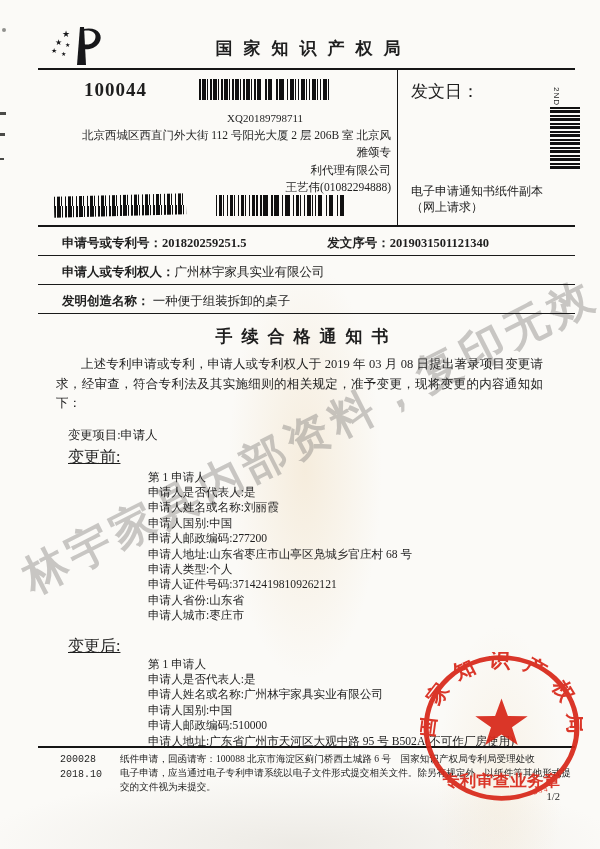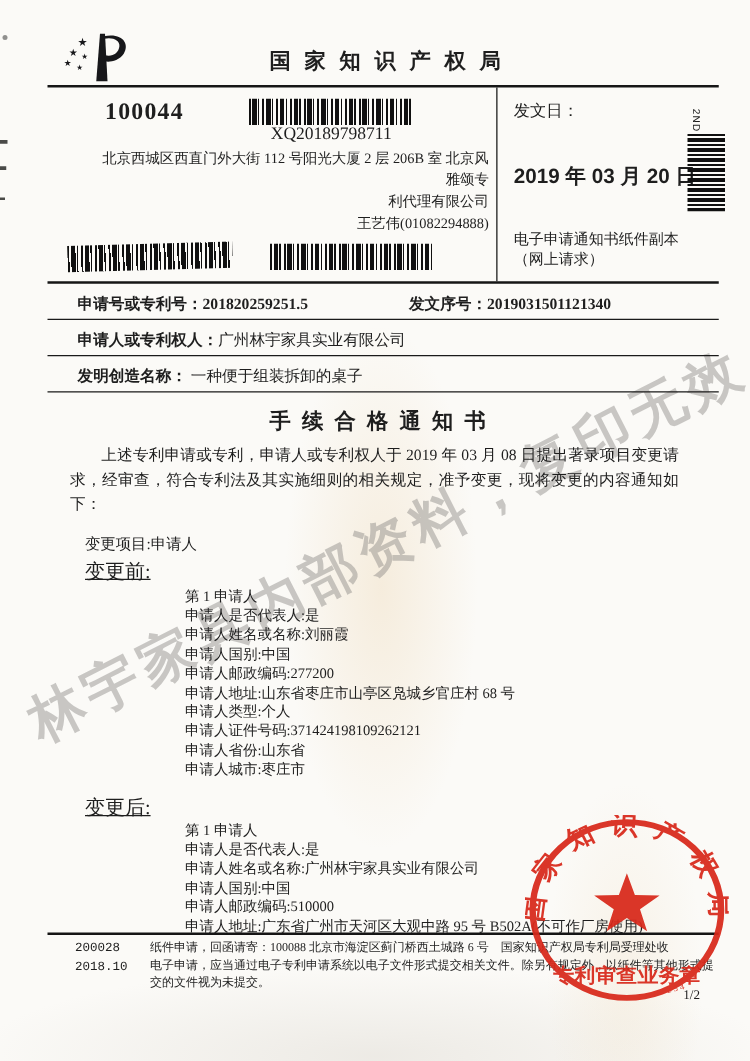--- a/index.html
+++ b/index.html
@@ -19,27 +19,27 @@
   .logo{width:62px;height:42px;flex:none;margin-left:12px;}
   .agency-title{flex:1;text-align:center;font-size:17px;font-weight:bold;letter-spacing:11px;padding-top:12px;padding-right:60px;}
   
   .headbox{height:155px;border-bottom:2px solid #161616;display:flex;}
   .hb-left{flex:1;position:relative;}
   .hb-row1{display:flex;align-items:flex-start;margin-top:9px;}
   .recv-code{font-size:19px;font-weight:bold;margin-left:46px;letter-spacing:1px;}
   .bcwrap{margin-left:52px;text-align:center;}
   .bc{height:21px;background:repeating-linear-gradient(90deg,#101010 0,#101010 1.5px,transparent 1.5px,transparent 3px,#101010 3px,#101010 6.5px,transparent 6.5px,transparent 7.5px,#101010 7.5px,#101010 8.5px,transparent 8.5px,transparent 11px);}
   .bc-top{width:132px;}
-  .bc-label{font-size:14px;margin-top:0px;}
+  .bc-label{font-size:11px;margin-top:12px;}
   .addr{margin:3px 6px 0 40px;text-align:right;font-size:11.5px;line-height:1.5;}
   .hb-barcodes{position:absolute;left:16px;bottom:9px;display:flex;}
   .bc-a{width:132px;transform:rotate(-1.6deg);}
   .bc-b{width:130px;margin-left:30px;}
   .hb-right{width:178px;flex:none;border-left:1.5px solid #161616;padding:10px 0 9px 13px;box-sizing:border-box;display:flex;flex-direction:column;}
-  .dispatch-label{font-size:13px;}
+  .dispatch-label{font-size:17px;}
   .dispatch-date{font-size:16.5px;font-weight:bold;margin-top:32px;font-family:"Liberation Sans","DejaVu Sans",sans-serif;}
   .copy-note{margin-top:auto;font-size:12px;line-height:1.38;width:150px;}
   
   .side-2nd{position:absolute;left:547px;top:92px;font-size:8px;transform:rotate(90deg);letter-spacing:1px;font-family:"Liberation Sans",sans-serif;}
   .vbarcode{position:absolute;left:550px;top:107px;width:30px;height:62px;background:repeating-linear-gradient(180deg,#101010 0,#101010 2px,transparent 2px,transparent 3.5px,#101010 3.5px,#101010 6.5px,transparent 6.5px,transparent 8px);}
   
   .inforow{height:29px;box-sizing:border-box;padding:8px 0 0 24px;border-bottom:1.5px solid #1a1a1a;font-size:12.5px;}
   .inforow .lbl{font-weight:bold;}
   .pair1{display:inline-block;width:262px;}
   .val-b{font-weight:bold;}
@@ -111,21 +111,20 @@
           <div>利代理有限公司</div>
           <div>王艺伟(01082294888)</div>
         </div>
         <div class="hb-barcodes">
           <div class="bc bc-a"></div>
           <div class="bc bc-b"></div>
         </div>
       </div>
       <div class="hb-right">
         <div class="dispatch-label">发文日：</div>
-        <div class="dispatch-date">2019 年 03 月 20 日</div>
         <div class="copy-note">电子申请通知书纸件副本（网上请求）</div>
       </div>
     </div>
 
     <div class="inforow">
       <span class="pair1"><span class="lbl">申请号或专利号：</span><span class="val-b">201820259251.5</span></span>
       <span class="lbl">发文序号：</span><span class="val-b">2019031501121340</span>
     </div>
     <div class="inforow">
       <span class="lbl">申请人或专利权人：</span><span>广州林宇家具实业有限公司</span>

